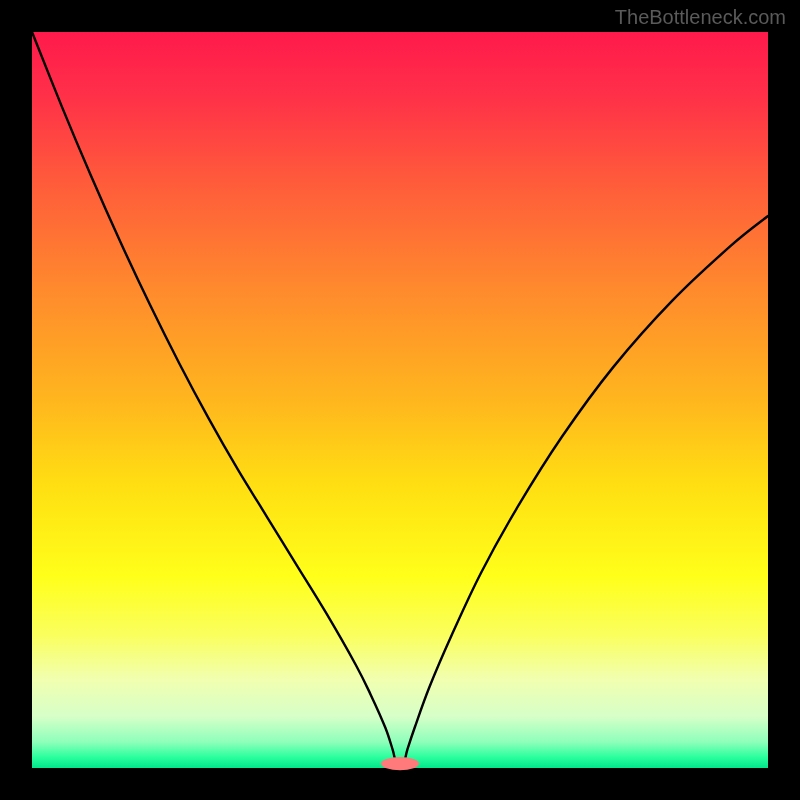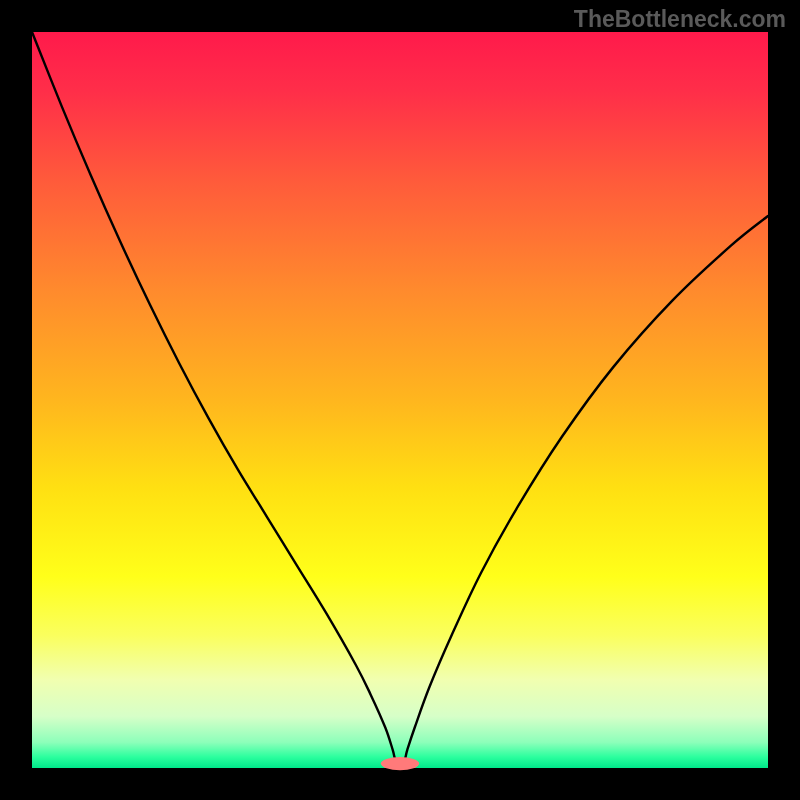--- a/index.html
+++ b/index.html
@@ -15,22 +15,22 @@
     position: relative;
     width: 800px;
     height: 800px;
     background: #000;
   }
   .watermark {
     position: absolute;
     top: 6px;
     right: 14px;
     color: #5a5a5a;
-    font-size: 23px;
-    font-weight: 700;
+    font-size: 20px;
+    font-weight: 400;
     letter-spacing: 0px;
     z-index: 20;
     user-select: none;
   }
   svg {
     position: absolute;
     top: 0;
     left: 0;
   }
 </style>

